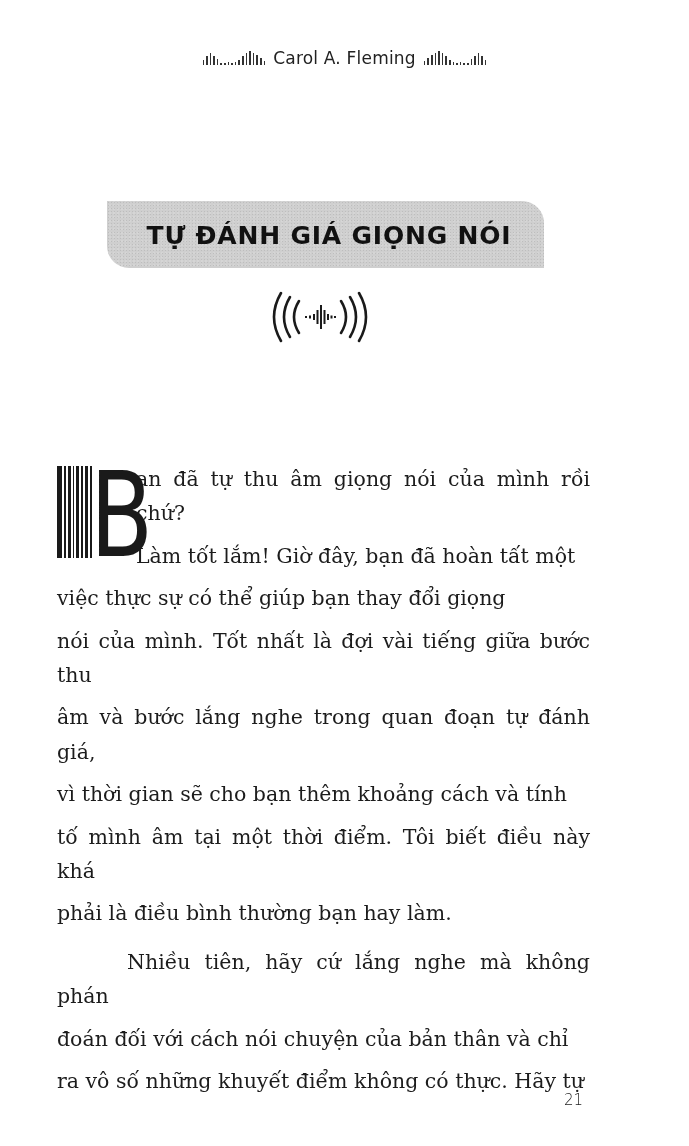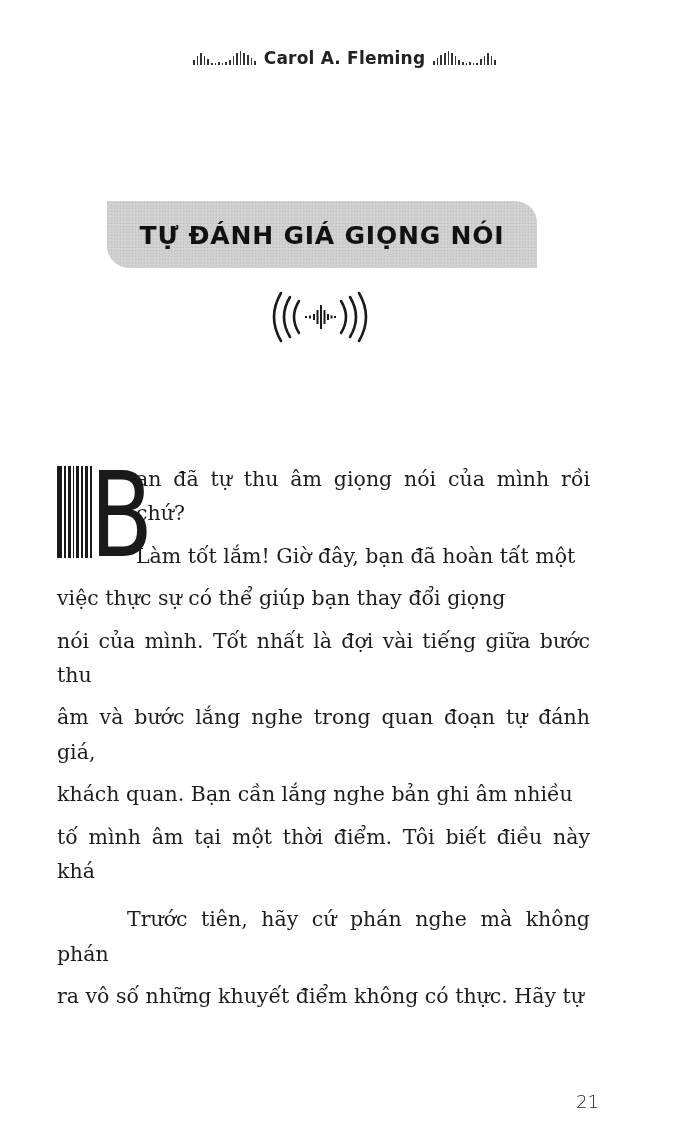--- a/index.html
+++ b/index.html
@@ -36,21 +36,21 @@
       height: 14px;
       gap: 2px;
     }
     .wave span {
       display: inline-block;
       width: 1.6px;
       background: #333;
     }
     .author {
       font-family: "DejaVu Sans", sans-serif;
-      font-weight: 700;
+      font-weight: 400;
       font-size: 17px;
       color: #222;
     }
 
     .title-box {
       position: absolute;
       left: 107px;
       top: 201px;
       width: 430px;
       height: 67px;
@@ -58,20 +58,21 @@
       background-image:
         radial-gradient(#bdbdbd 0.6px, transparent 0.8px),
         radial-gradient(#dcdcdc 0.6px, transparent 0.8px);
       background-size: 3px 3px, 4px 4px;
       background-position: 0 0, 1px 2px;
       border-top-right-radius: 22px;
       border-bottom-left-radius: 22px;
       display: flex;
       align-items: center;
       justify-content: center;
+      padding-left: 7px;
     }
     .title-text {
       font-family: "DejaVu Sans", sans-serif;
       font-weight: bold;
       font-size: 25px;
       letter-spacing: 0.8px;
       color: #111;
       margin-top: 2px;
     }
 
@@ -134,24 +135,24 @@
       transform: scaleX(0.78);
       transform-origin: left top;
     }
     .line {
       display: block;
       margin-top: 8px;
     }
 
     .page-number {
       position: absolute;
-      left: 576px;
+      left: 564px;
       top: 1091px;
       font-family: "DejaVu Sans", sans-serif;
-      font-size: 18px;
+      font-size: 15px;
       color: #222;
       font-weight: 300;
     }
   </style>
 </head>
 <body>
 
 <div class="running-head">
   <span class="wave" id="wave-left">
       <span style="height: 5px;"></span>
@@ -235,23 +236,25 @@
         <span style="width:3px"></span>
         <span style="width:2px"></span>
       </span>
       <span class="letter">B</span>
     </span>
     <span class="line">ạn đã tự thu âm giọng nói của mình rồi chứ?</span>
     <span class="line">Làm tốt lắm! Giờ đây, bạn đã hoàn tất một</span>
     <span class="line">việc thực sự có thể giúp bạn thay đổi giọng</span>
     <span class="line">nói của mình. Tốt nhất là đợi vài tiếng giữa bước thu</span>
     <span class="line">âm và bước lắng nghe trong quan đoạn tự đánh giá,</span>
-    <span class="line">khách quan. Bạn cần lắng nghe bản ghi âm nhiều</span>
+    <span class="line">vì thời gian sẽ cho bạn thêm khoảng cách và tính</span>
     <span class="line">tố mình âm tại một thời điểm. Tôi biết điều này khá</span>
+    <span class="line">phải là điều bình thường bạn hay làm.</span>
   </p>
   <p class="para">
-    <span class="line">Trước tiên, hãy cứ phán nghe mà không phán</span>
+    <span class="line">Nhiều tiên, hãy cứ lắng nghe mà không phán</span>
+    <span class="line" style="text-indent:0">đoán đối với cách nói chuyện của bản thân và chỉ</span>
     <span class="line" style="text-indent:0">ra vô số những khuyết điểm không có thực. Hãy tự</span>
 
   </p>
 </div>
 
 <div class="page-number">21</div>
 
 </body></html>

